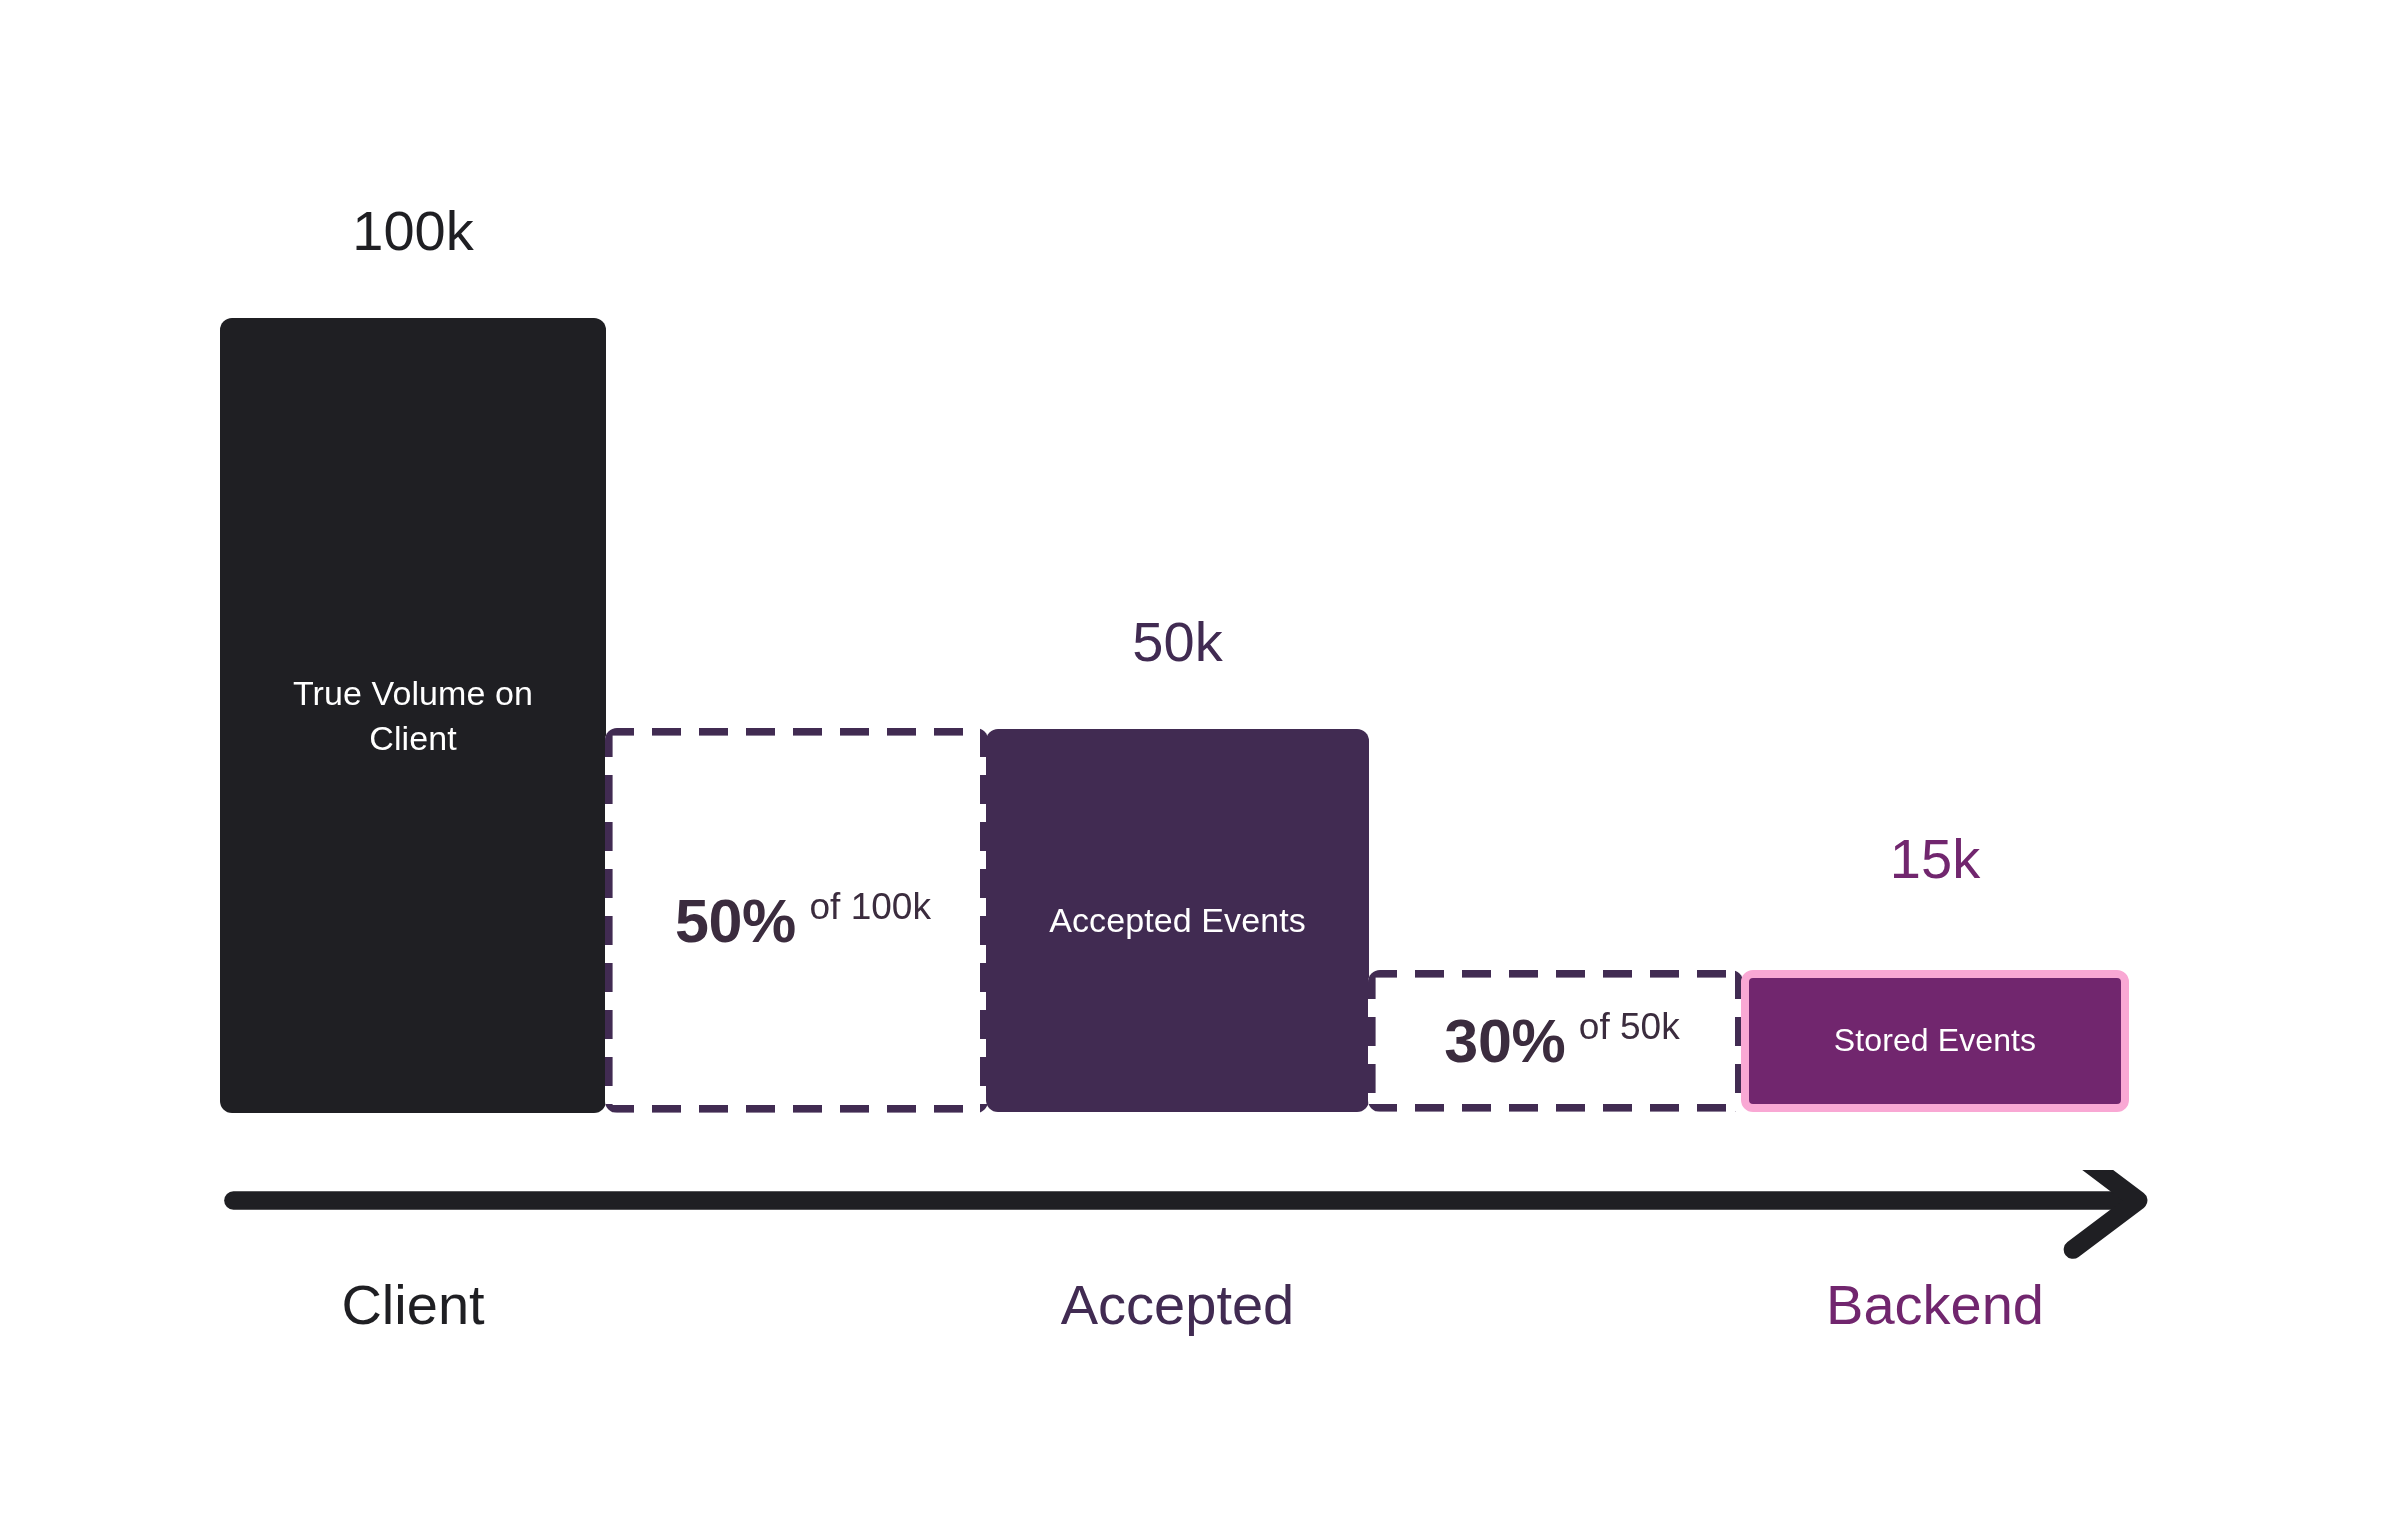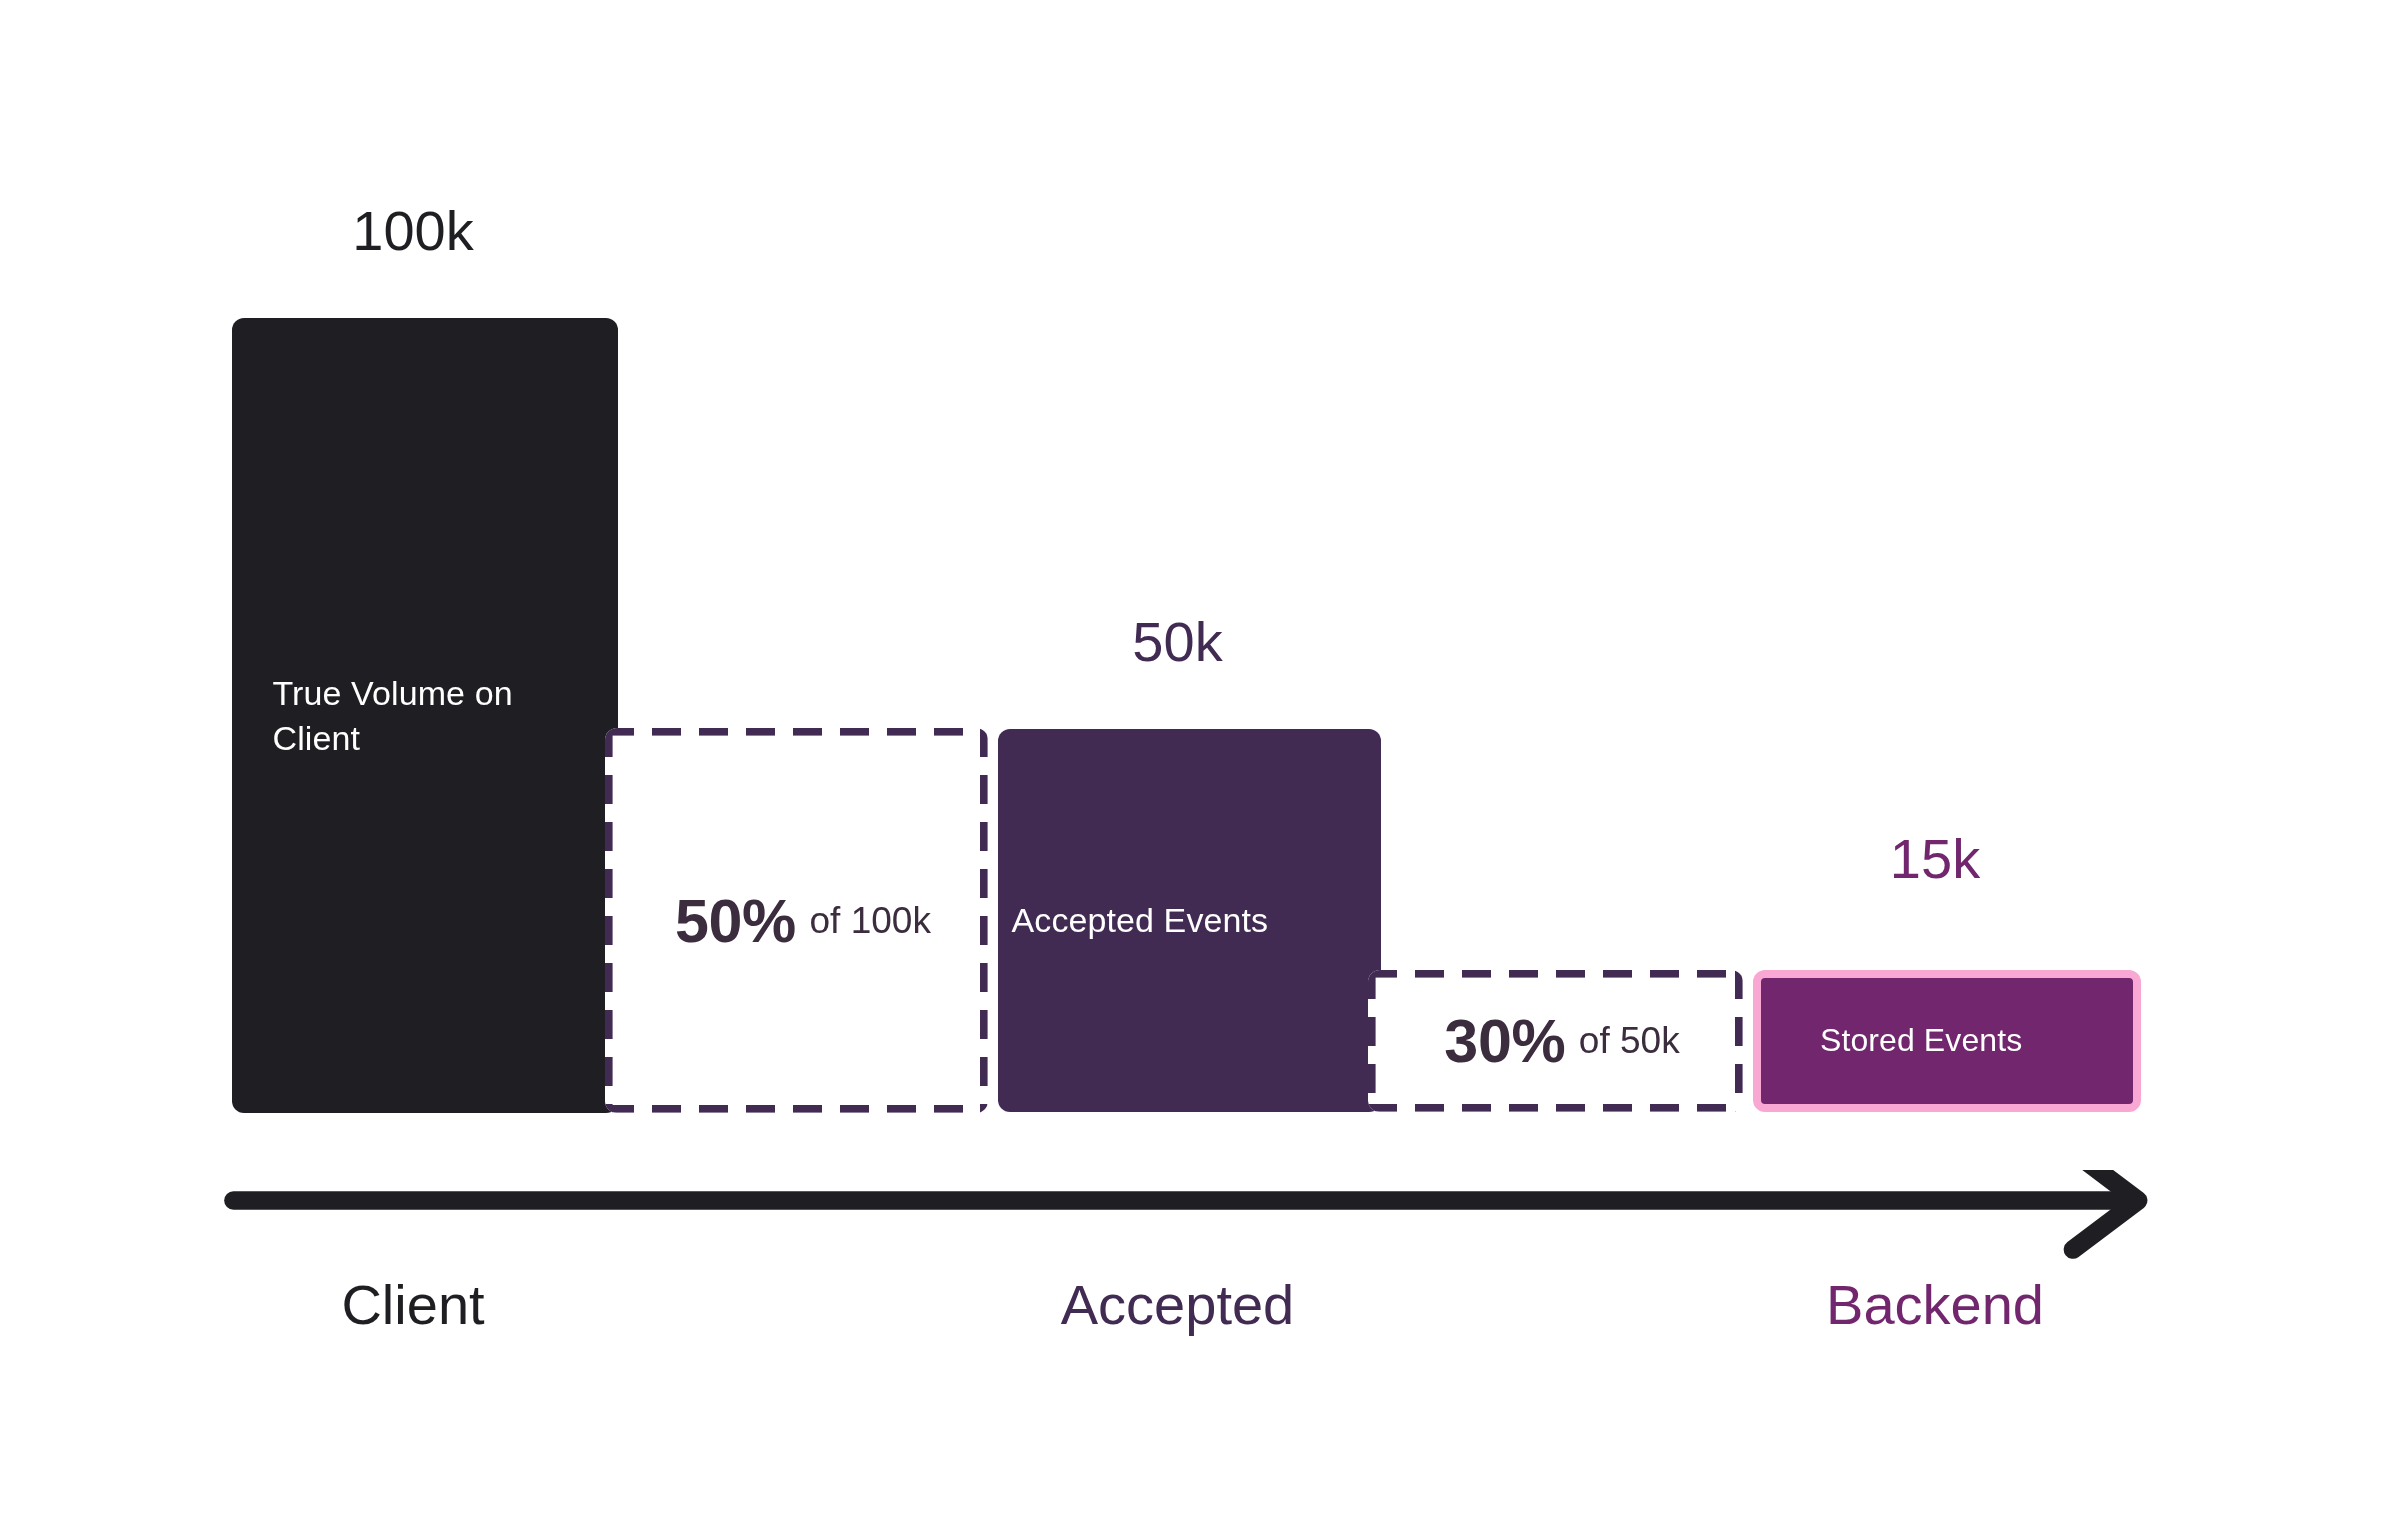--- a/index.html
+++ b/index.html
@@ -22,22 +22,21 @@
     height: 1518px;
   }
 
   
   .bar {
     position: absolute;
     box-sizing: border-box;
     display: flex;
     align-items: center;
     justify-content: center;
-    text-align: left;
-    margin-left: 12px;
+    text-align: center;
   }
 
   .bar-client {
     left: 220px;
     top: 318px;
     width: 386px;
     height: 795px;
     background: #1f1f23;
     border-radius: 12px;
   }
@@ -125,21 +124,21 @@
     left: 1368px;
     top: 970px;
     width: 375px;
     height: 142px;
   }
 
   .pct-wrap {
     position: relative;
     z-index: 2;
     display: flex;
-    align-items: center;
+    align-items: flex-start;
     justify-content: center;
     white-space: nowrap;
     margin-left: 13px;
   }
   .pct-big {
     font-size: 61px;
     font-weight: 700;
     color: #3b2c3e;
     letter-spacing: -0.4px;
   }

